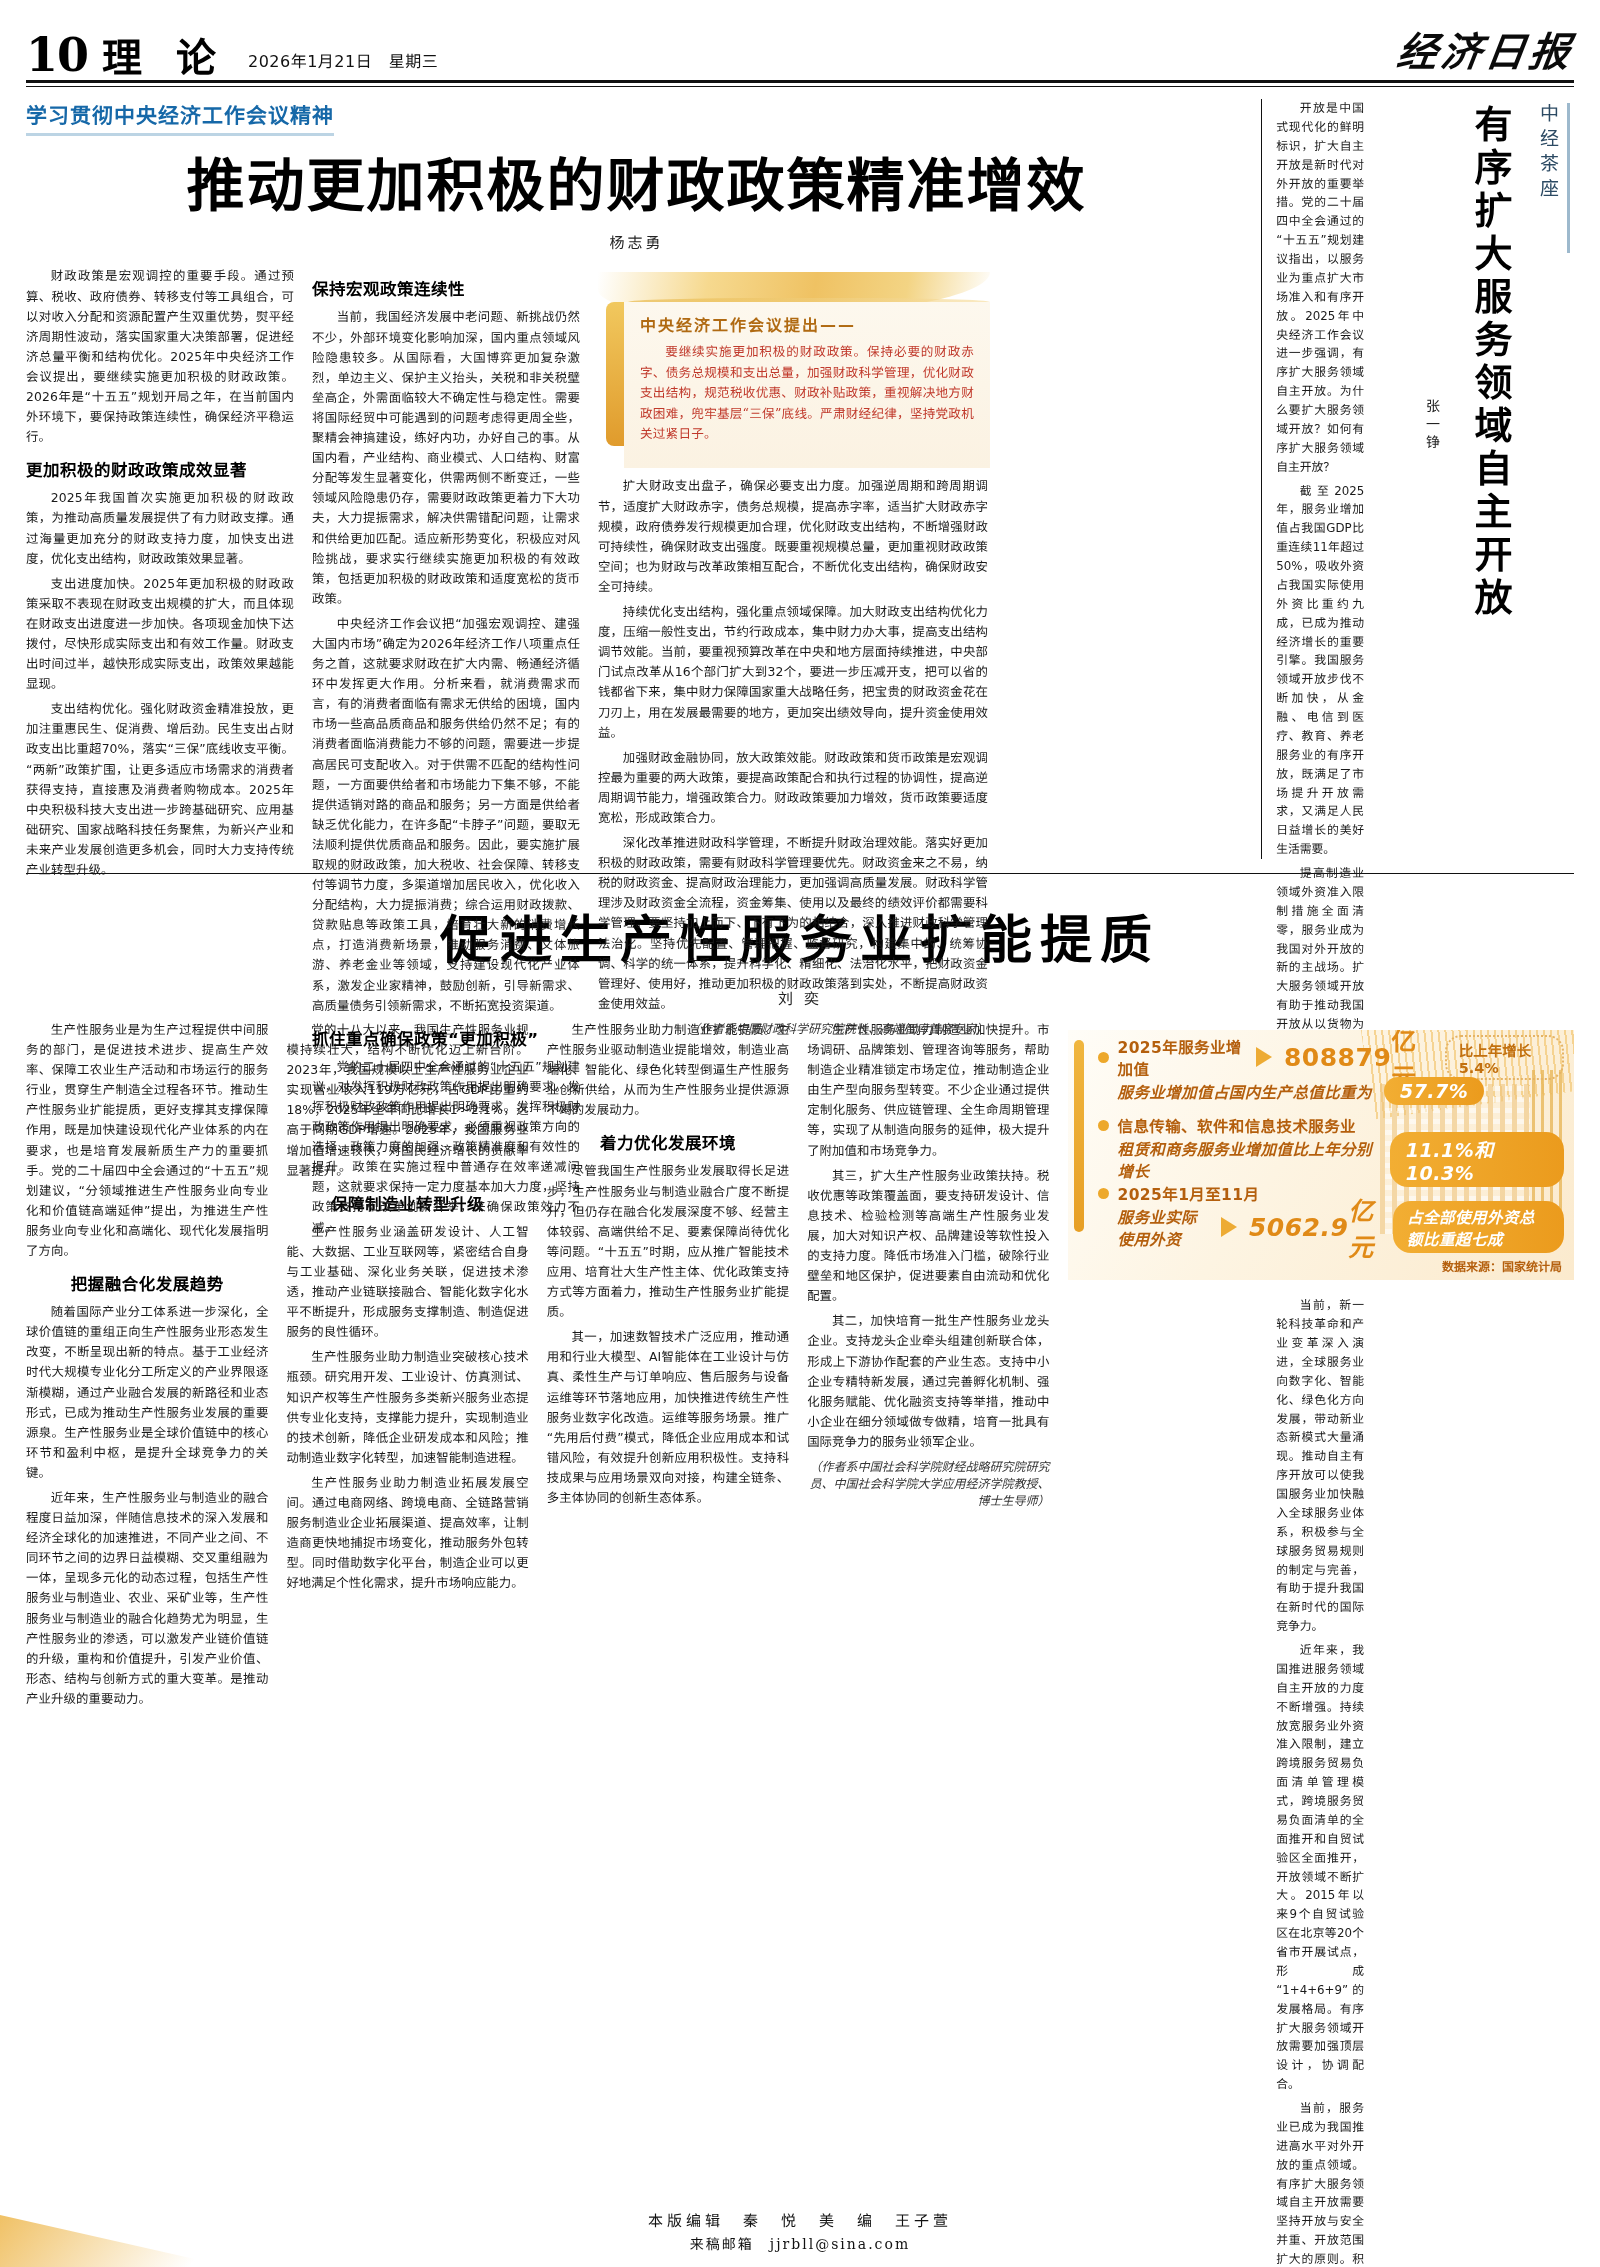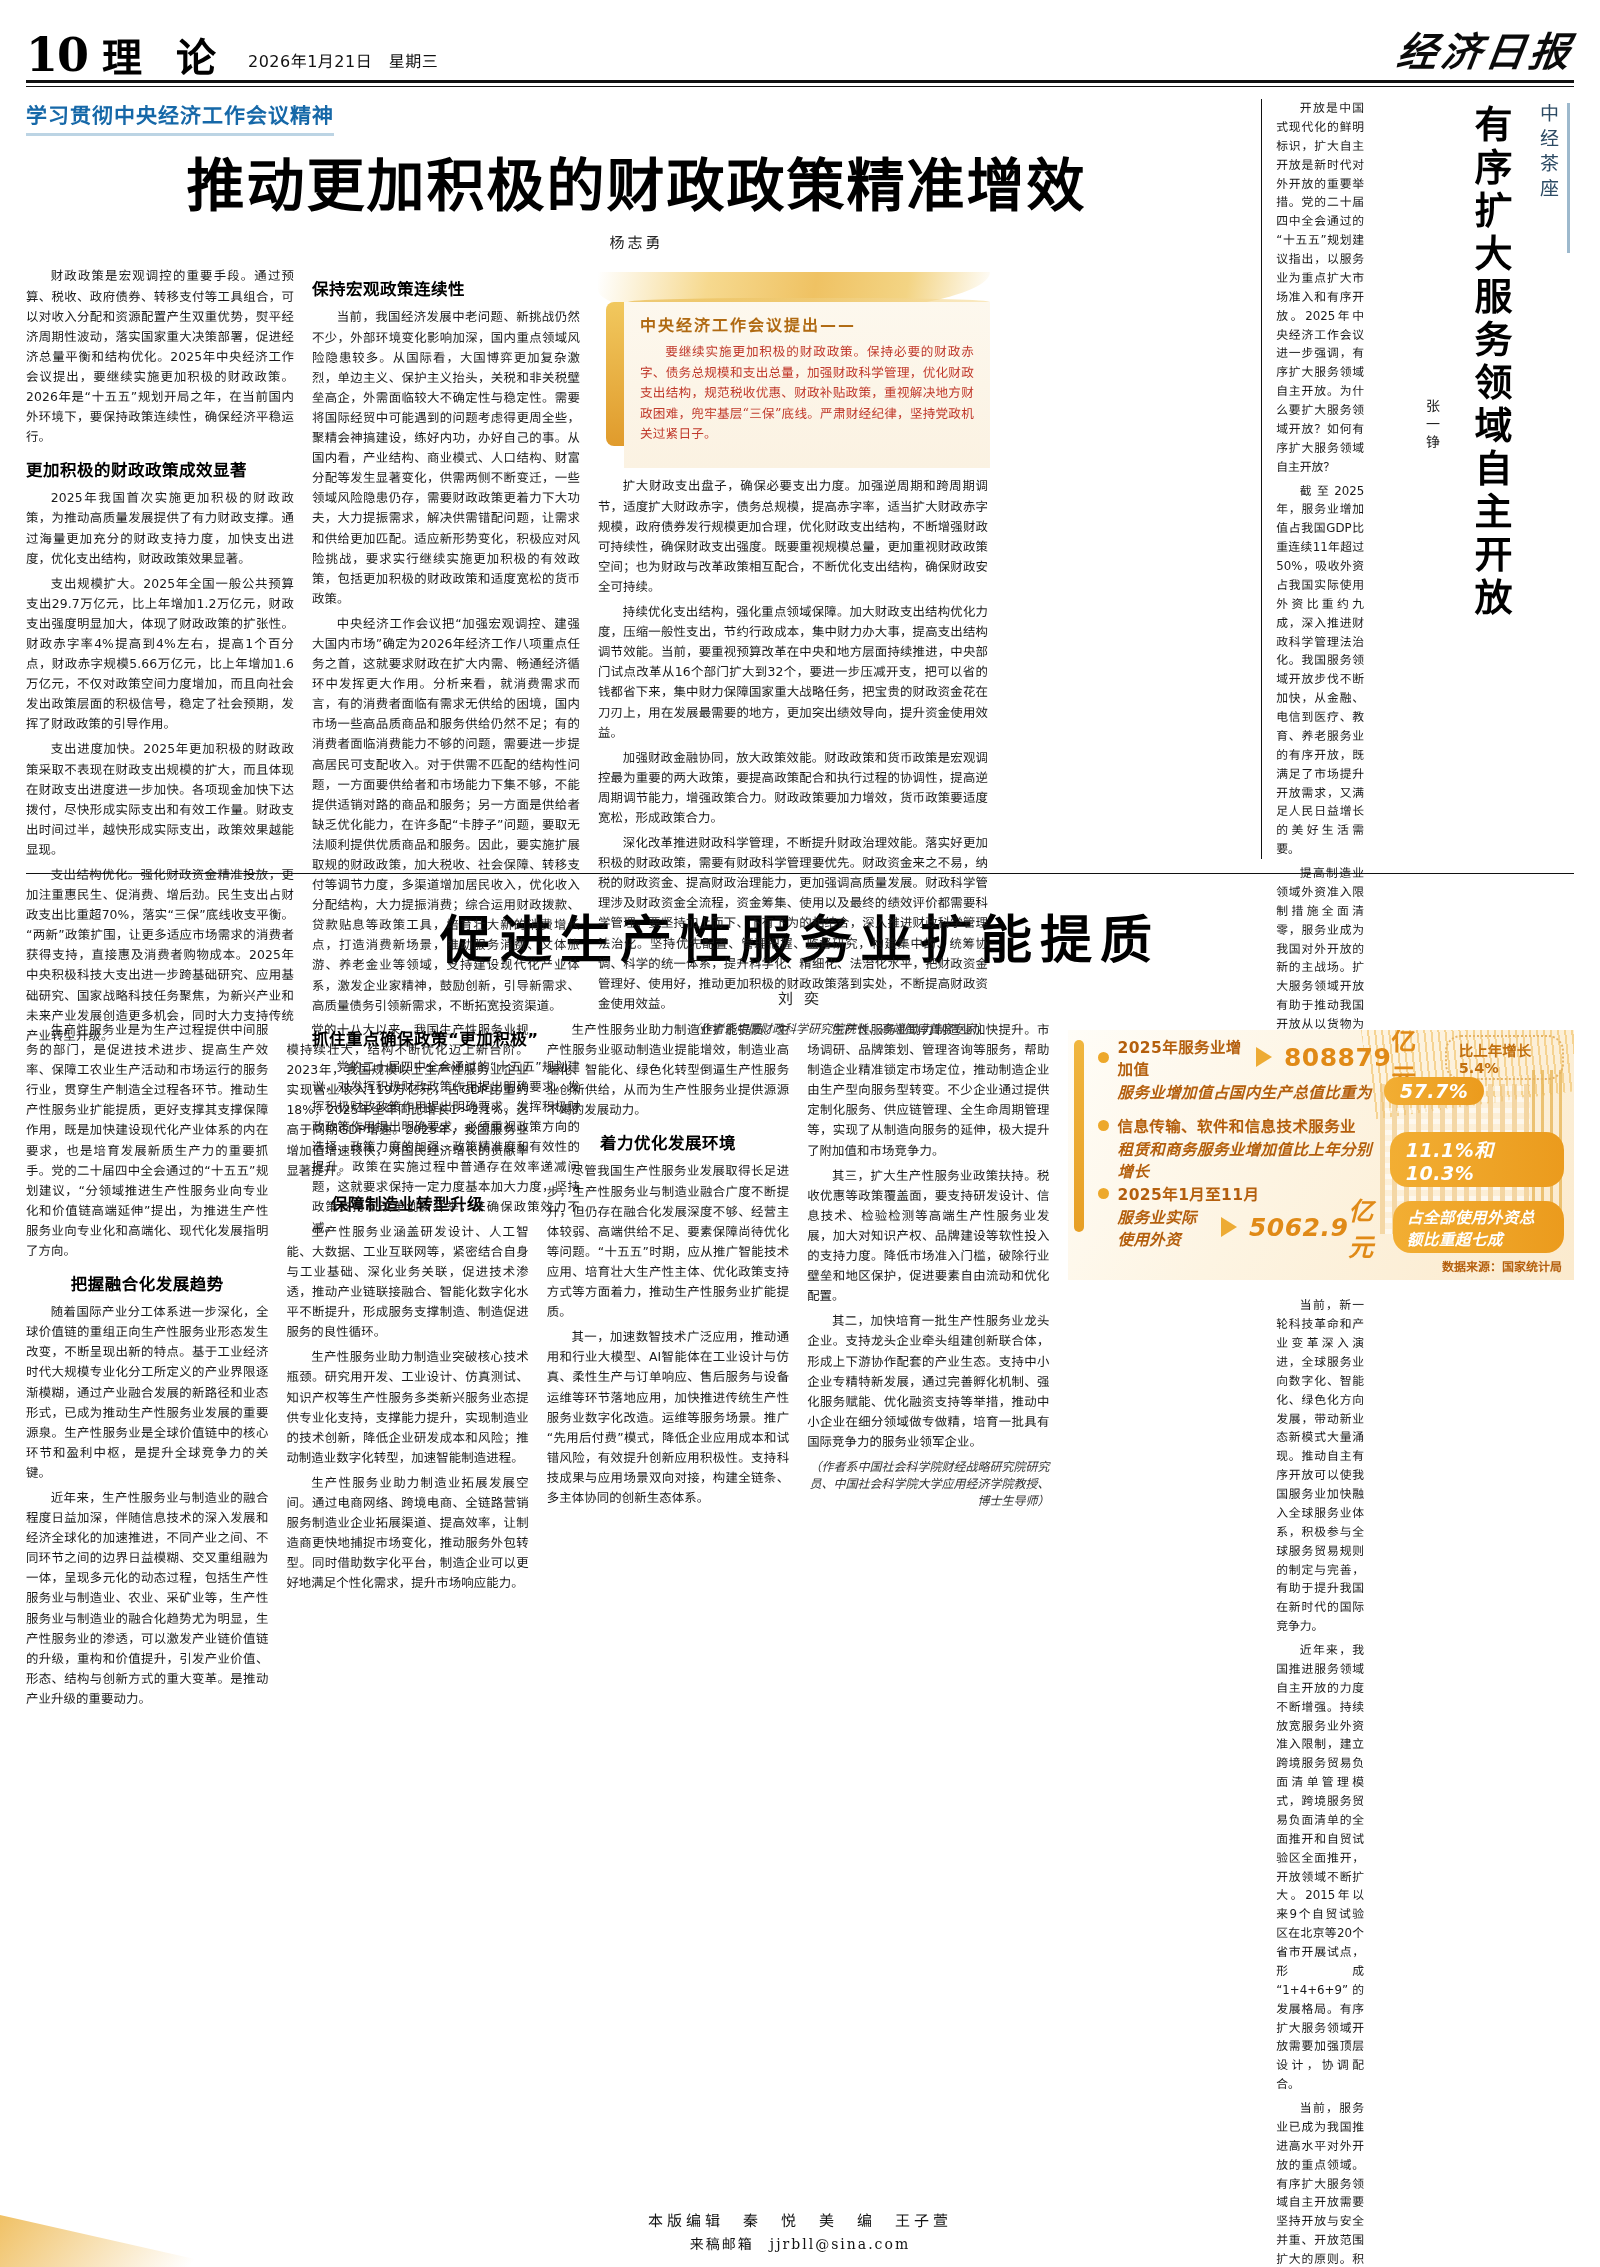--- a/index.html
+++ b/index.html
@@ -130,21 +130,20 @@
       <div class="kicker">学习贯彻中央经济工作会议精神</div>
       <h1 class="headline1">推动更加积极的财政政策精准增效</h1>
       <div class="byline">杨志勇</div>
 
       <div class="cols3">
 
         <div class="col">
           <p class="t">财政政策是宏观调控的重要手段。通过预算、税收、政府债券、转移支付等工具组合，可以对收入分配和资源配置产生双重优势，熨平经济周期性波动，落实国家重大决策部署，促进经济总量平衡和结构优化。2025年中央经济工作会议提出，要继续实施更加积极的财政政策。2026年是“十五五”规划开局之年，在当前国内外环境下，要保持政策连续性，确保经济平稳运行。</p>
           <div class="sub-h">更加积极的财政政策成效显著</div>
           <p class="t">2025年我国首次实施更加积极的财政政策，为推动高质量发展提供了有力财政支撑。通过海量更加充分的财政支持力度，加快支出进度，优化支出结构，财政政策效果显著。</p>
-          <p class="t">支出规模扩大。2025年全国一般公共预算支出29.7万亿元，比上年增加1.2万亿元，财政支出强度明显加大，体现了财政政策的扩张性。财政赤字率4%提高到4%左右，提高1个百分点，财政赤字规模5.66万亿元，比上年增加1.6万亿元，不仅对政策空间力度增加，而且向社会发出政策层面的积极信号，稳定了社会预期，发挥了财政政策的引导作用。</p>
           <p class="t">支出进度加快。2025年更加积极的财政政策采取不表现在财政支出规模的扩大，而且体现在财政支出进度进一步加快。各项现金加快下达拨付，尽快形成实际支出和有效工作量。财政支出时间过半，越快形成实际支出，政策效果越能显现。</p>
           <p class="t">支出结构优化。强化财政资金精准投放，更加注重惠民生、促消费、增后劲。民生支出占财政支出比重超70%，落实“三保”底线收支平衡。“两新”政策扩围，让更多适应市场需求的消费者获得支持，直接惠及消费者购物成本。2025年中央积极科技大支出进一步跨基础研究、应用基础研究、国家战略科技任务聚焦，为新兴产业和未来产业发展创造更多机会，同时大力支持传统产业转型升级。</p>
         </div>
 
         <div class="col">
           <div class="sub-h">保持宏观政策连续性</div>
           <p class="t">当前，我国经济发展中老问题、新挑战仍然不少，外部环境变化影响加深，国内重点领域风险隐患较多。从国际看，大国博弈更加复杂激烈，单边主义、保护主义抬头，关税和非关税壁垒高企，外需面临较大不确定性与稳定性。需要将国际经贸中可能遇到的问题考虑得更周全些，聚精会神搞建设，练好内功，办好自己的事。从国内看，产业结构、商业模式、人口结构、财富分配等发生显著变化，供需两侧不断变迁，一些领域风险隐患仍存，需要财政政策更着力下大功夫，大力提振需求，解决供需错配问题，让需求和供给更加匹配。适应新形势变化，积极应对风险挑战，要求实行继续实施更加积极的有效政策，包括更加积极的财政政策和适度宽松的货币政策。</p>
           <p class="t">中央经济工作会议把“加强宏观调控、建强大国内市场”确定为2026年经济工作八项重点任务之首，这就要求财政在扩大内需、畅通经济循环中发挥更大作用。分析来看，就消费需求而言，有的消费者面临有需求无供给的困境，国内市场一些高品质商品和服务供给仍然不足；有的消费者面临消费能力不够的问题，需要进一步提高居民可支配收入。对于供需不匹配的结构性问题，一方面要供给者和市场能力下集不够，不能提供适销对路的商品和服务；另一方面是供给者缺乏优化能力，在许多配“卡脖子”问题，要取无法顺利提供优质商品和服务。因此，要实施扩展取规的财政政策，加大税收、社会保障、转移支付等调节力度，多渠道增加居民收入，优化收入分配结构，大力提振消费；综合运用财政拨款、贷款贴息等政策工具，培育壮大新的消费增长点，打造消费新场景，推动服务消费、文体旅游、养老金业等领域，支持建设现代化产业体系，激发企业家精神，鼓励创新，引导新需求、高质量债务引领新需求，不断拓宽投资渠道。</p>
           <div class="sub-h">抓住重点确保政策“更加积极”</div>
           <p class="t">党的二十届四中全会通过的“十五五”规划建议，对发挥积极财政政策作用提出明确要求。发挥积极财政政策作用提出明确要求。发挥积极财政政策作用提出明确要求，必须重视政策方向的选择、政策力度的加强、政策精准度和有效性的提升。政策在实施过程中普通存在效率递减问题，这就要求保持一定力度基本加大力度，坚持政策支持和改革创新并举，来确保政策效力不减。</p>
@@ -171,21 +170,21 @@
       </div>
     </div>
 
     <div class="right-rail">
       <div class="rail-tag">中经茶座</div>
       <div class="rail-title">有序扩大服务领域自主开放</div>
       <div class="rail-author">张一铮</div>
       <div class="rail-cols">
         <div class="rail-col">
           <p>开放是中国式现代化的鲜明标识，扩大自主开放是新时代对外开放的重要举措。党的二十届四中全会通过的“十五五”规划建议指出，以服务业为重点扩大市场准入和有序开放。2025年中央经济工作会议进一步强调，有序扩大服务领域自主开放。为什么要扩大服务领域开放？如何有序扩大服务领域自主开放？</p>
-          <p>截至2025年，服务业增加值占我国GDP比重连续11年超过50%，吸收外资占我国实际使用外资比重约九成，深入推进财政科学管理法治化。我国服务领域开放步伐不断加快，从金融、电信到医疗、教育、养老服务业的有序开放，既满足了市场提升开放需求，又满足人民日益增长的美好生活需要。</p>
+          <p>截至2025年，服务业增加值占我国GDP比重连续11年超过50%，吸收外资占我国实际使用外资比重约九成，已成为推动经济增长的重要引擎。我国服务领域开放步伐不断加快，从金融、电信到医疗、教育、养老服务业的有序开放，既满足了市场提升开放需求，又满足人民日益增长的美好生活需要。</p>
           <p>提高制造业领域外资准入限制措施全面清零，服务业成为我国对外开放的新的主战场。扩大服务领域开放有助于推动我国开放从以货物为主的制造领域向包括服务贸易在内的服务领域拓展，提升开放深度和层次。然而，服务业涉及面广，开放涉及的风险更为复杂，扩大服务领域开放要强化风险防控，统筹开放和安全，做到有序推进。</p>
         </div>
         <div class="rail-col">
           <p>当前，新一轮科技革命和产业变革深入演进，全球服务业向数字化、智能化、绿色化方向发展，带动新业态新模式大量涌现。推动自主有序开放可以使我国服务业加快融入全球服务业体系，积极参与全球服务贸易规则的制定与完善，有助于提升我国在新时代的国际竞争力。</p>
           <p>近年来，我国推进服务领域自主开放的力度不断增强。持续放宽服务业外资准入限制，建立跨境服务贸易负面清单管理模式，跨境服务贸易负面清单的全面推开和自贸试验区全面推开，开放领域不断扩大。2015年以来9个自贸试验区在北京等20个省市开展试点，形成“1+4+6+9”的发展格局。有序扩大服务领域开放需要加强顶层设计，协调配合。</p>
           <p>当前，服务业已成为我国推进高水平对外开放的重点领域。有序扩大服务领域自主开放需要坚持开放与安全并重、开放范围扩大的原则。积极推进服务领域制度型开放，动态优化外资准入政策；完善电信、医疗、教育、文化等领域系统布局，探索数据跨境规则；深化服务贸易创新发展，扩大跨境交付、境外消费、自然人移动等领域开放；对标《全面与进步跨太平洋伙伴关系协定》等国际高标准经贸规则，加快构建服务业、电信、电子商务、数据跨境流动等规则体系，持续深化服务业扩大开放综合试点示范。</p>
           <p>提升开放监管和风险防控能力。基于风险监控开放服务业，形成与服务业扩大开放相适应的监管体系。探索建立事前、事中、事后全链条监管机制，加强开放风险评估、监测预警和处置能力，完善跨部门协同监管，提升监管效能，加强数据安全、金融安全等重点领域风险防控，牢牢守住不发生系统性风险的底线。</p>
           <div class="src">（作者系中国发展改革研究院副研究员）</div>
         </div>
       </div>

